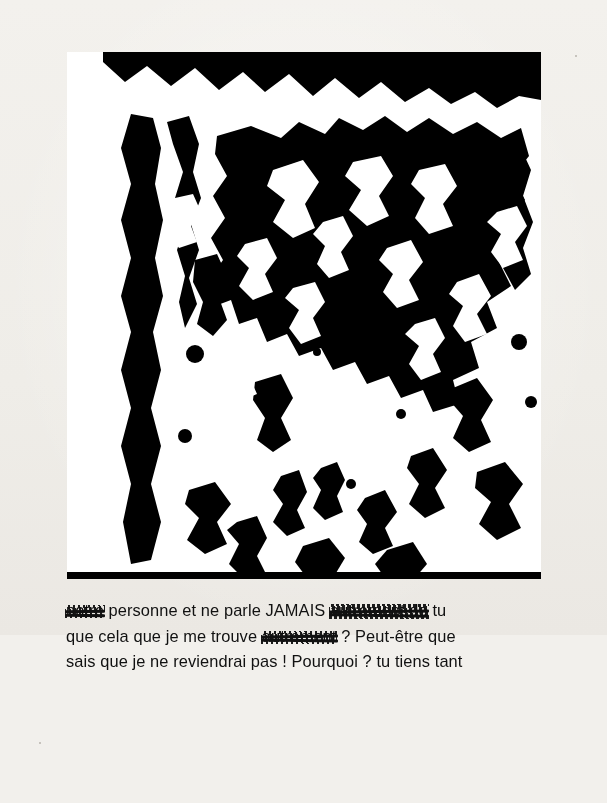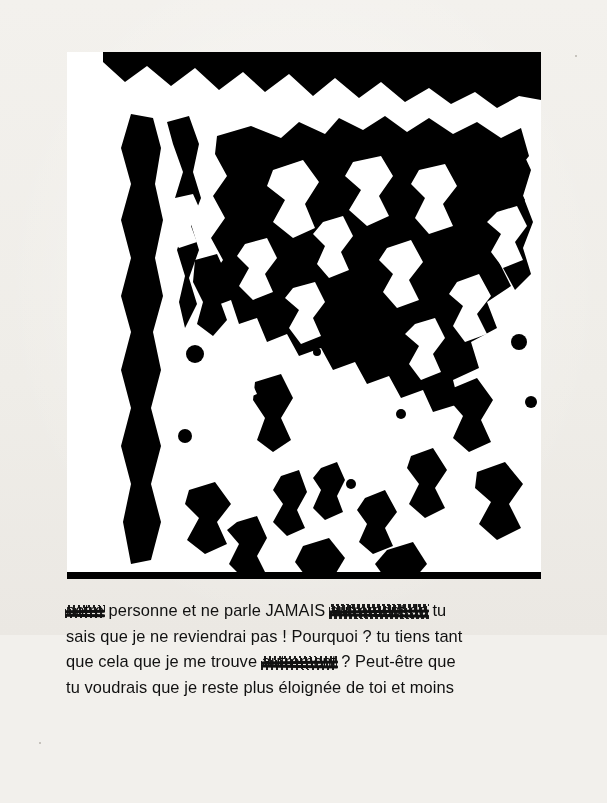--- a/index.html
+++ b/index.html
@@ -171,17 +171,16 @@
         <path d="M280 348 L304 340 L316 362 L302 380 L312 400 L290 408 L276 392 L286 372 L272 358 Z"></path>
         <path d="M348 272 L368 266 L378 286 L366 302 L374 320 L354 328 L342 312 L352 294 L338 282 Z"></path>
         <path d="M430 160 L450 154 L460 174 L448 190 L456 208 L436 216 L424 200 L434 182 L420 170 Z"></path>
         <path d="M108 146 L126 142 L134 160 L124 174 L130 190 L112 196 L102 182 L110 166 L98 156 Z"></path>
       </g>
     </svg>
   </div>
 
   <div class="text-block">
       <div class="text-line"><span class="redact"><span class="hatch"></span>notre</span><span class="spk"> personne et ne parle JAMAIS </span><span class="redact redact-heavy"><span class="hatch"></span>autrement de</span><span class="spk"> tu</span></div>
+      <div class="text-line"><span class="spk">que cela que je me trouve </span><span class="redact"><span class="hatch"></span>autrement</span><span class="spk"> ? Peut-être que</span></div>
       <div class="text-line"><span class="spk">sais que je ne reviendrai pas ! Pourquoi ? tu tiens tant</span></div>
-      <div class="text-line"><span class="spk">que cela que je me trouve </span><span class="redact"><span class="hatch"></span>autrement</span><span class="spk"> ? Peut-être que</span></div>
-      <div class="text-line"><span class="spk">tu voudrais que je reste plus éloignée de toi et moins</span></div>
     </div>
 </div>
 
 </body></html>

